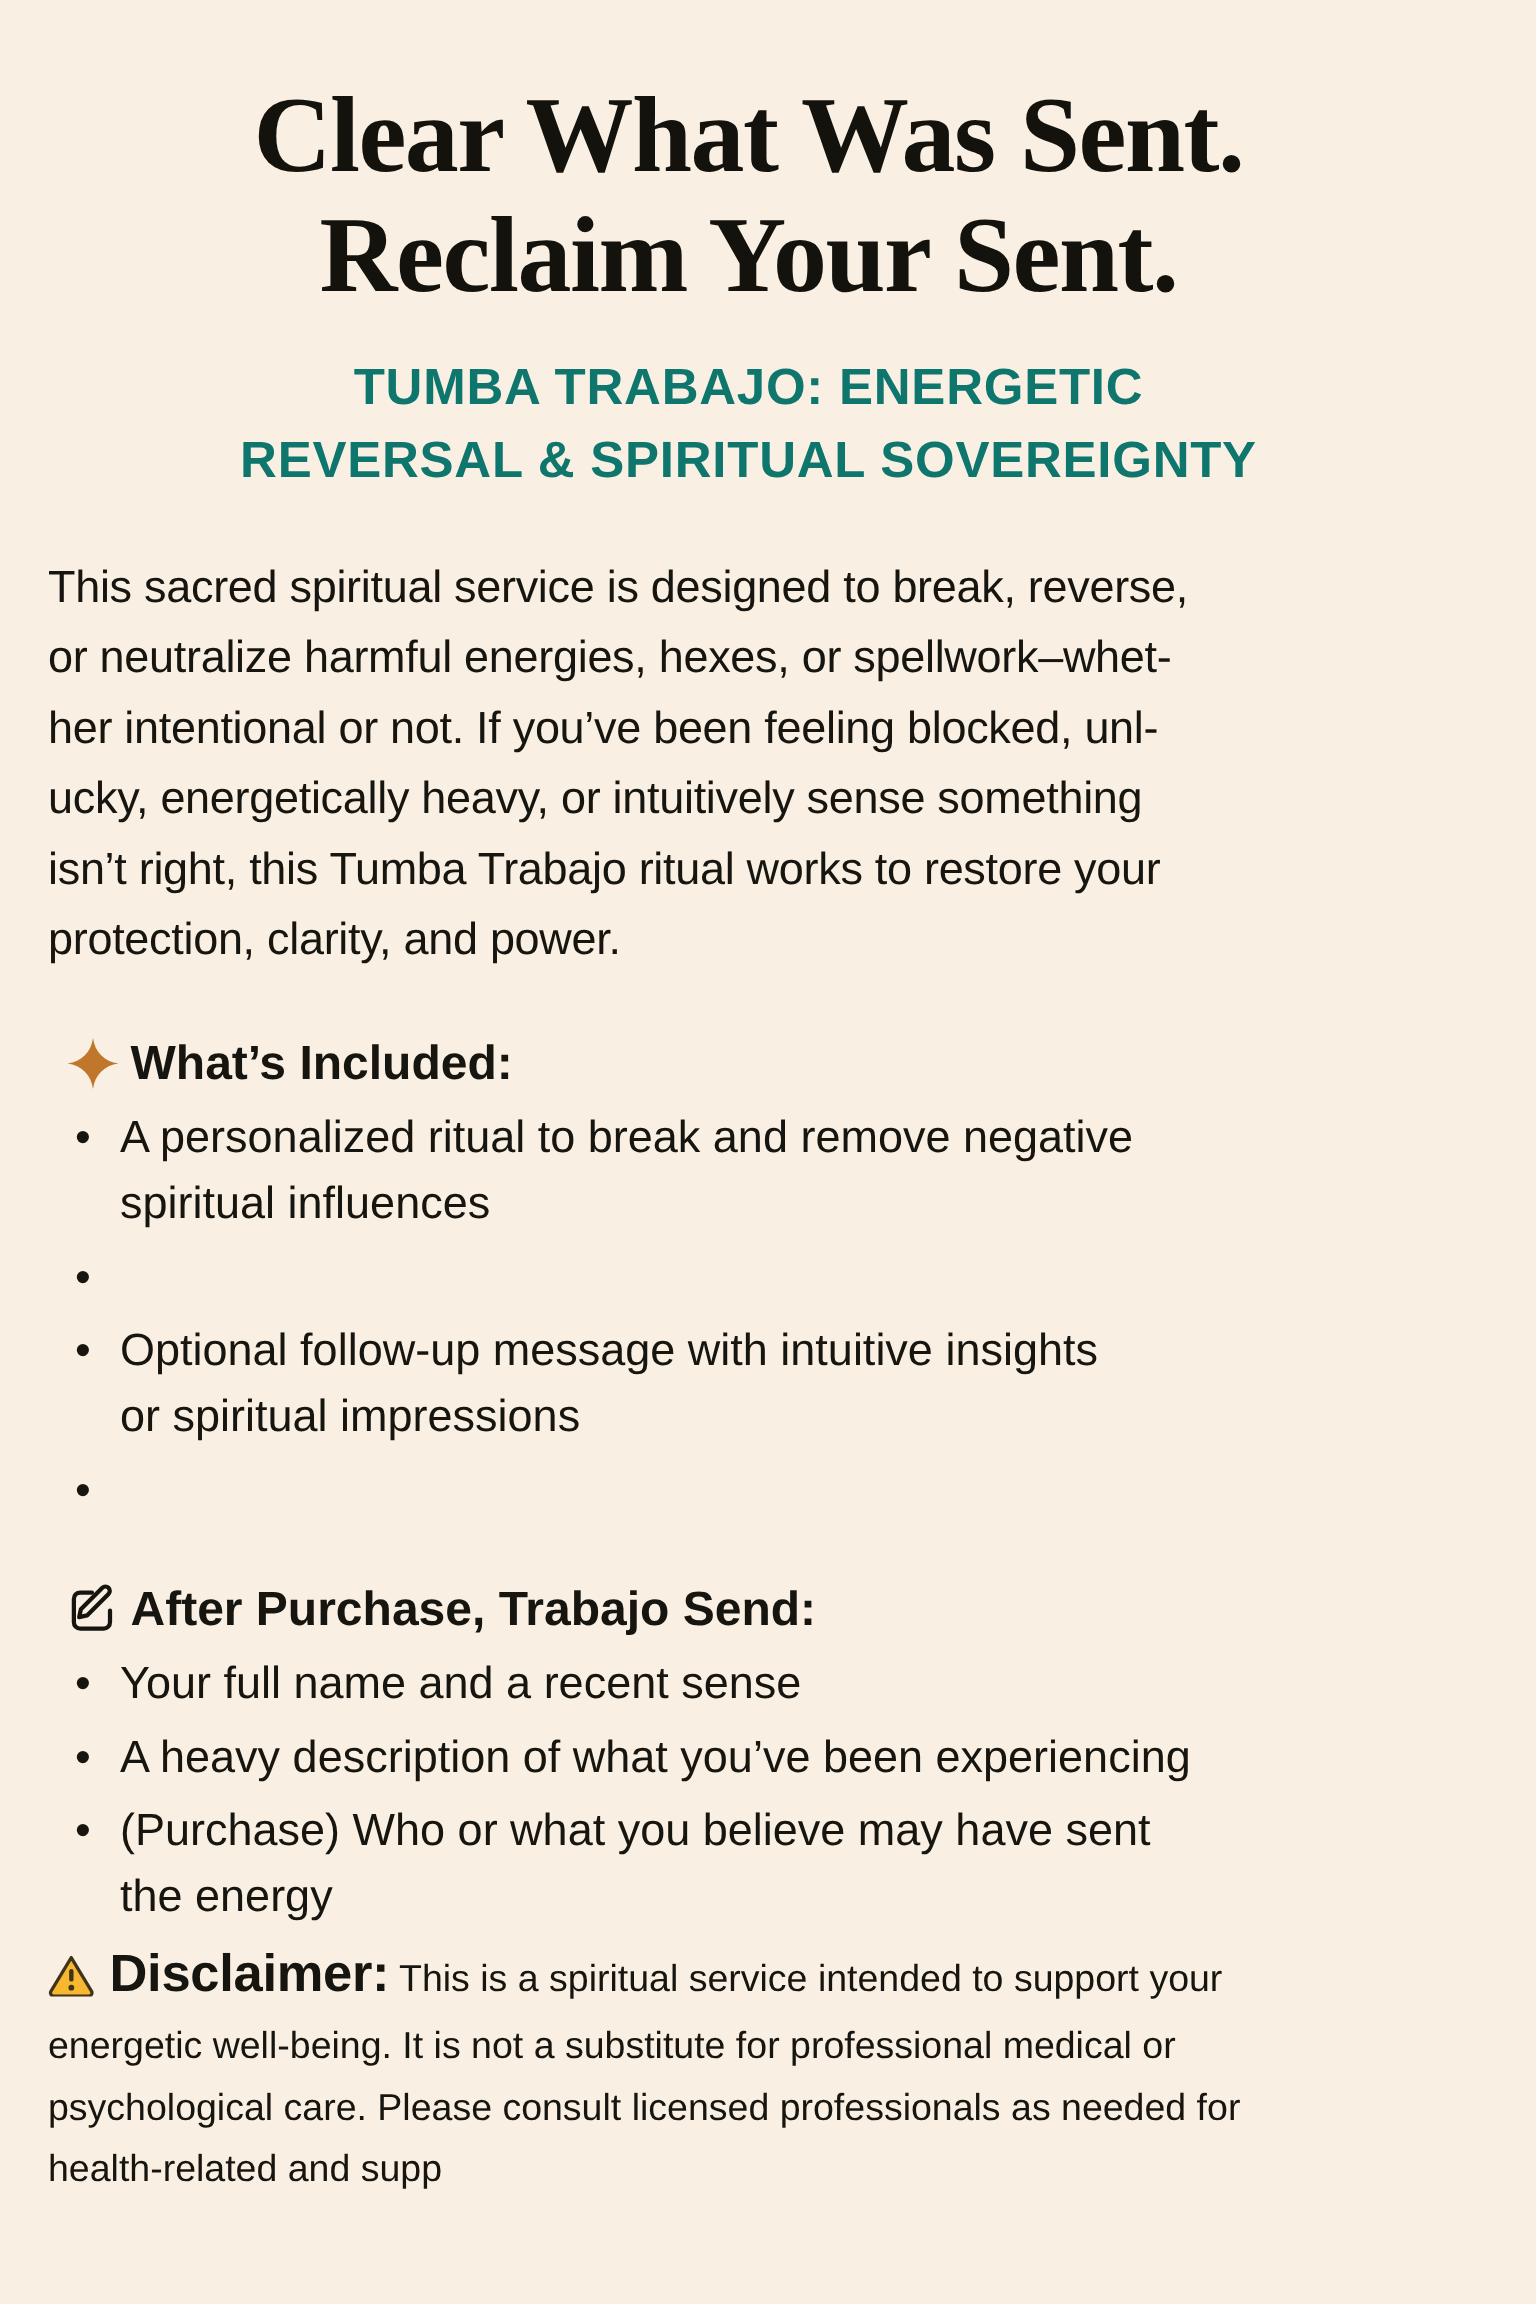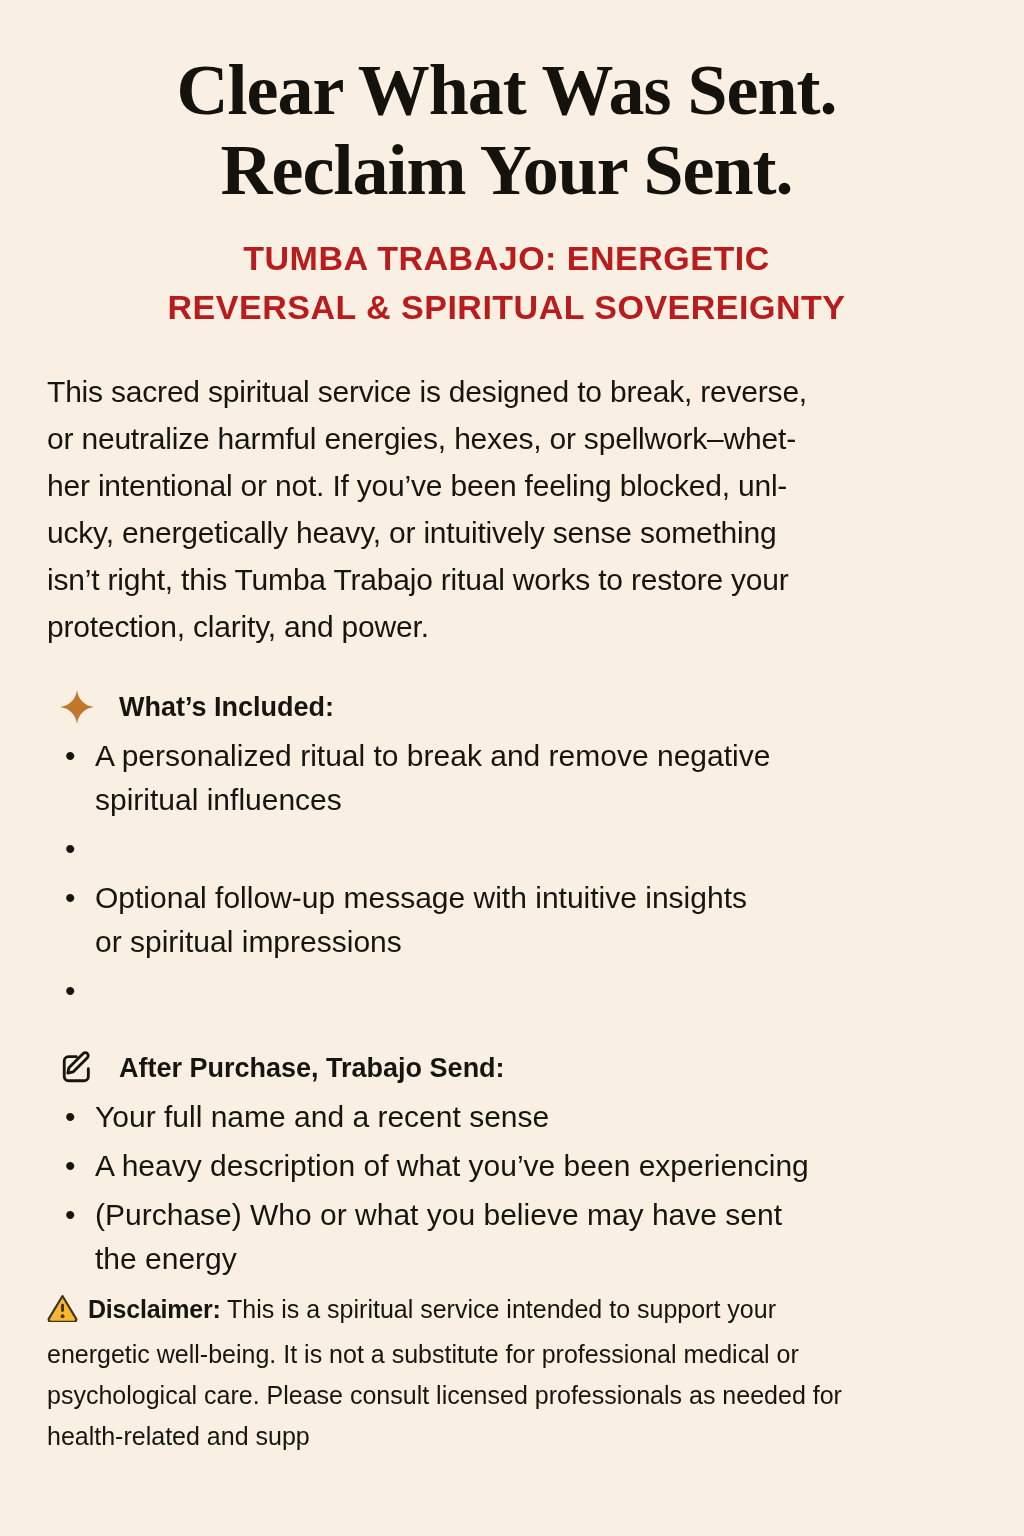--- a/index.html
+++ b/index.html
@@ -3,56 +3,56 @@
 <meta charset="utf-8">
 <style>
   html, body { margin: 0; padding: 0; }
   .page {
     width: 1024px;
     height: 1536px;
     box-sizing: border-box;
     background: #f9f0e3;
     color: #17150f;
     font-family: "Liberation Sans", sans-serif;
-    padding: 50px 58px 0 47px;
+    padding: 50px 58px 0 32px;
     overflow: hidden;
     position: relative;
   }
   .title {
     font-family: "Liberation Serif", serif;
     font-weight: 700;
     font-size: 72px;
     line-height: 80px;
     text-align: center;
     letter-spacing: -1px;
     color: #14120d;
   }
   .subtitle {
     margin-top: 24px;
     text-align: center;
     font-weight: 700;
     font-size: 34px;
     line-height: 49px;
     letter-spacing: 0.5px;
-    color: #b91c1c;
+    color: #0f766e;
   }
   .intro {
     margin: 36px 0 0 0;
     font-size: 30px;
     line-height: 47px;
     letter-spacing: -0.2px;
     white-space: pre-line;
   }
   .section-head {
     margin-top: 40px;
     display: flex;
     align-items: center;
-    gap: 25px;
+    gap: 8px;
     padding-left: 13px;
-    font-size: 27px;
+    font-size: 32px;
     font-weight: 700;
   }
   .section-head.second { margin-top: 38px; }
   .section-head .icon { flex: none; display: flex; }
   .section-head .icon svg { display: block; }
   ul.bullets {
     list-style: none;
     margin: 10px 0 0 0;
     padding: 0 0 0 18px;
     font-size: 30px;
@@ -64,21 +64,21 @@
   .disclaimer {
     margin: 8px 0 0 0;
     font-size: 25px;
     line-height: 41px;
   }
   .disclaimer .warn {
     display: inline-block;
     vertical-align: -4px;
     margin-right: 10px;
   }
-  .disclaimer strong { font-size: 25px; letter-spacing: -0.2px; margin-top: 24px; }
+  .disclaimer strong { font-size: 35px; letter-spacing: -0.2px; margin-top: 24px; }
   .disclaimer .disc-text { white-space: pre-line; }
 </style>
 </head>
 <body>
 
 <div class="page">
 
   <div class="title">
     <div>Clear What Was Sent.</div>
     <div>Reclaim Your Sent.</div>

